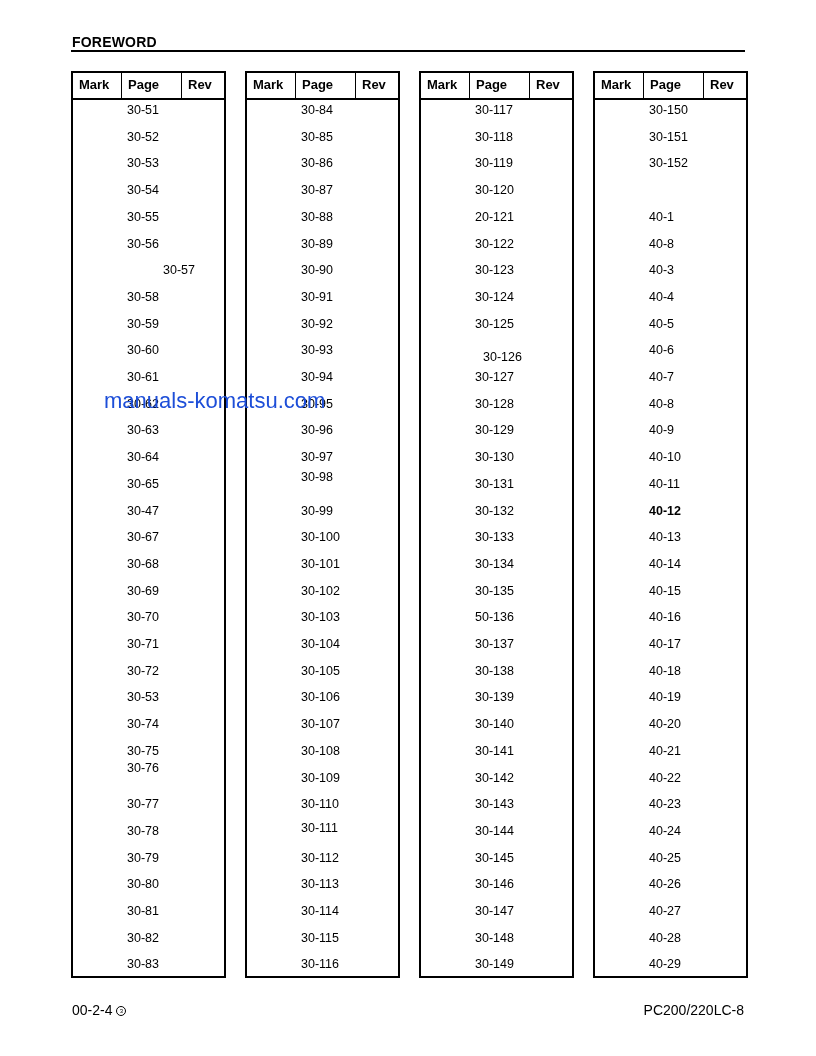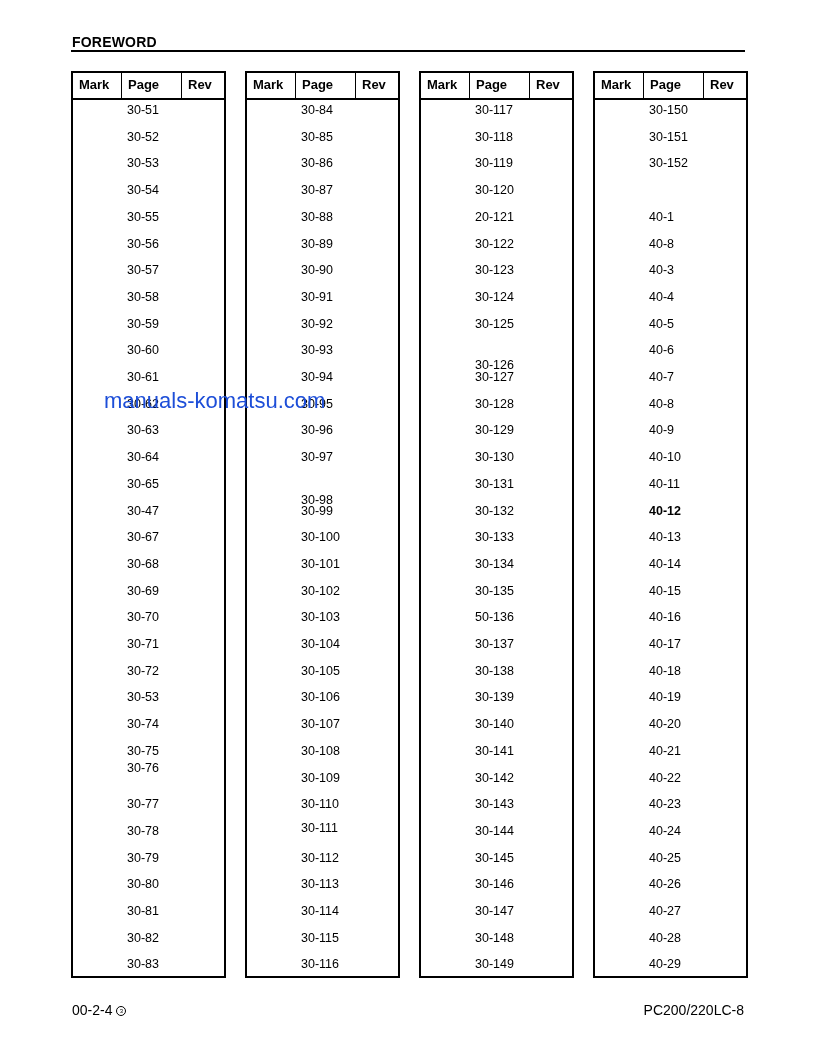--- a/index.html
+++ b/index.html
@@ -45,21 +45,21 @@
         </div>
         <div class="row" style="top: 80.1px;">
           <span class="cell-page">30-54</span>
         </div>
         <div class="row" style="top: 106.8px;">
           <span class="cell-page">30-55</span>
         </div>
         <div class="row" style="top: 133.5px;">
           <span class="cell-page">30-56</span>
         </div>
-        <div class="row" style="top: 160.2px;">
+        <div class="row" style="top: 160.2px; margin-left: 36px;">
           <span class="cell-page">30-57</span>
         </div>
         <div class="row" style="top: 186.9px;">
           <span class="cell-page">30-58</span>
         </div>
         <div class="row" style="top: 213.6px;">
           <span class="cell-page">30-59</span>
         </div>
         <div class="row" style="top: 240.3px;">
           <span class="cell-page">30-60</span>
@@ -177,21 +177,21 @@
         </div>
         <div class="row" style="top: 293.7px;">
           <span class="cell-page">30-95</span>
         </div>
         <div class="row" style="top: 320.4px;">
           <span class="cell-page">30-96</span>
         </div>
         <div class="row" style="top: 347.1px;">
           <span class="cell-page">30-97</span>
         </div>
-        <div class="row" style="top: 390px;">
+        <div class="row" style="top: 367px;">
           <span class="cell-page">30-98</span>
         </div>
         <div class="row" style="top: 400.5px;">
           <span class="cell-page">30-99</span>
         </div>
         <div class="row" style="top: 427.2px;">
           <span class="cell-page">30-100</span>
         </div>
         <div class="row" style="top: 453.9px;">
           <span class="cell-page">30-101</span>
@@ -270,21 +270,21 @@
         </div>
         <div class="row" style="top: 160.2px;">
           <span class="cell-page">30-123</span>
         </div>
         <div class="row" style="top: 186.9px;">
           <span class="cell-page">30-124</span>
         </div>
         <div class="row" style="top: 213.6px;">
           <span class="cell-page">30-125</span>
         </div>
-        <div class="row" style="top: 255px;">
+        <div class="row" style="top: 247px; margin-left: 8px;">
           <span class="cell-page">30-126</span>
         </div>
         <div class="row" style="top: 267px;">
           <span class="cell-page">30-127</span>
         </div>
         <div class="row" style="top: 293.7px;">
           <span class="cell-page">30-128</span>
         </div>
         <div class="row" style="top: 320.4px;">
           <span class="cell-page">30-129</span>

